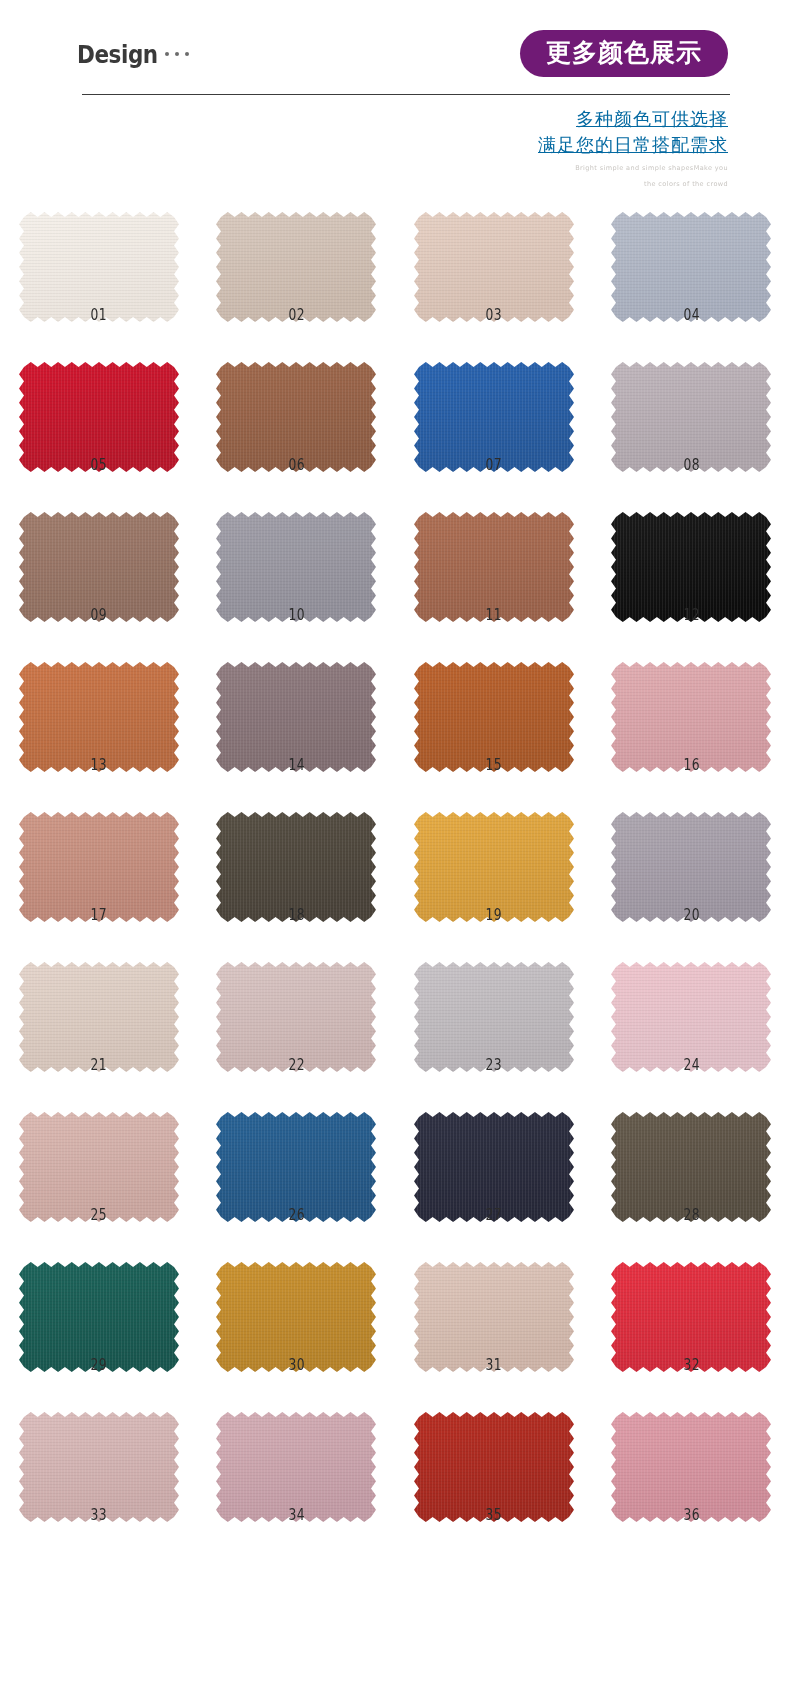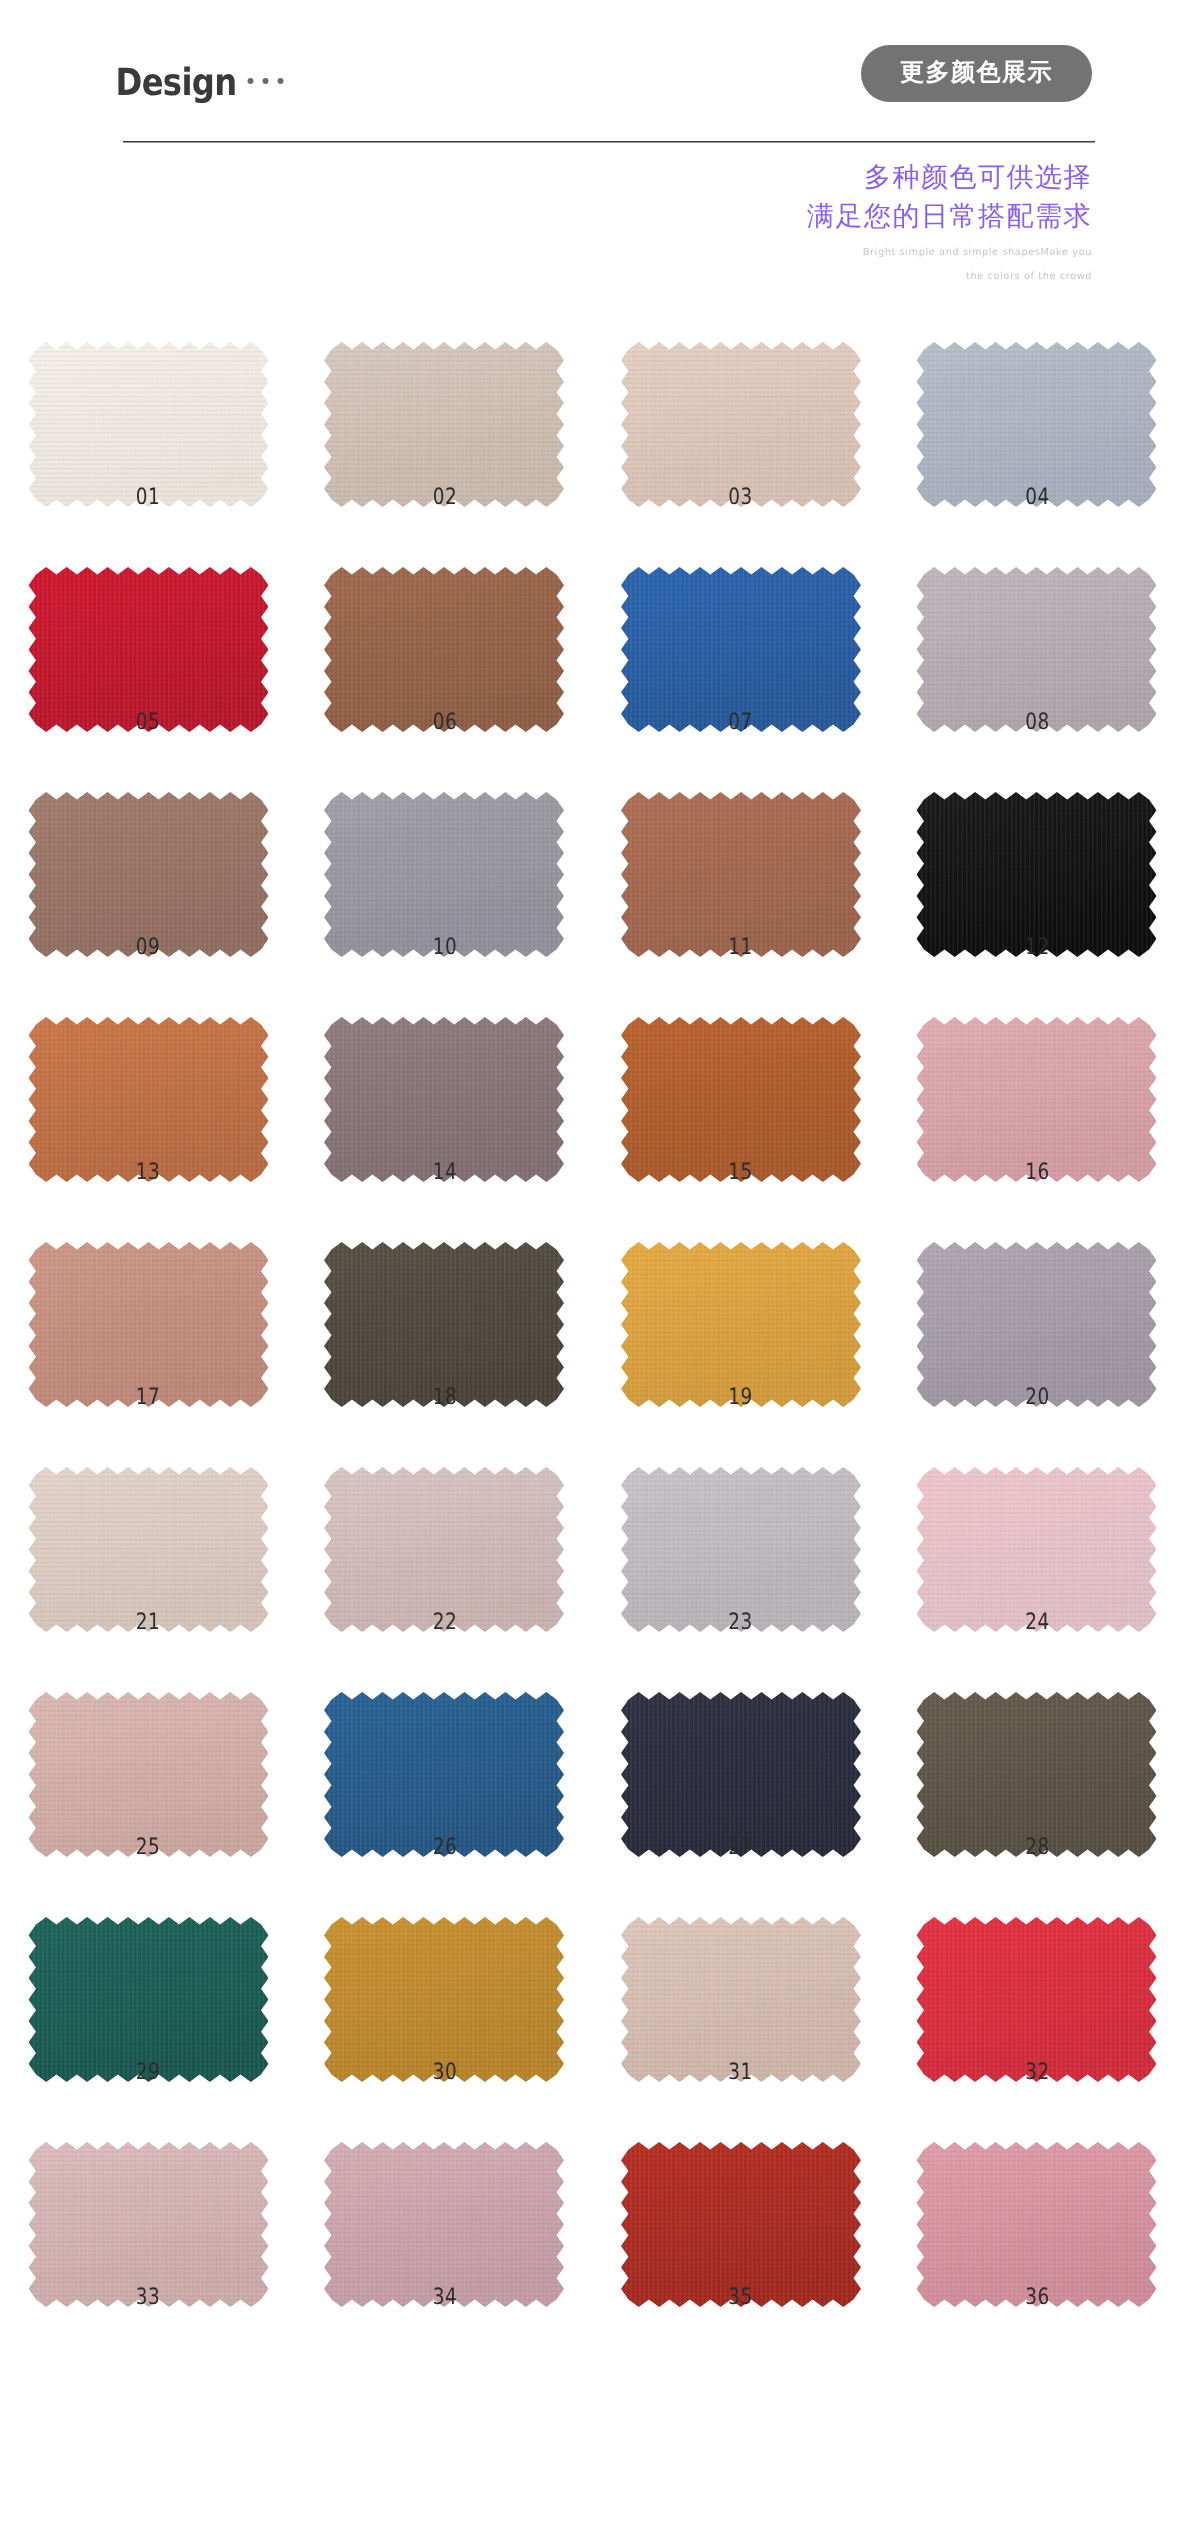--- a/index.html
+++ b/index.html
@@ -45,25 +45,25 @@
     display: block;
     width: 4px;
     height: 4px;
     border-radius: 50%;
     background: #6c6c6c;
   }
   .more-pill {
     position: absolute;
     right: 62px;
     top: 30px;
-    background: #737373;
+    background: #701a75;
     border-radius: 26px;
     padding: 10px 26px 12px 26px;
     color: #ffffff;
-    font-size: 16px;
+    font-size: 25px;
     font-weight: bold;
     letter-spacing: 1px;
     font-family: "DejaVu Sans", sans-serif;
     white-space: nowrap;
     line-height: 1;
   }
   .divider {
     position: absolute;
     left: 60px;
     right: 60px;
@@ -72,41 +72,42 @@
     background: #3c3c3c;
   }
   .subtitles {
     position: absolute;
     right: 62px;
     top: 106px;
     text-align: right;
   }
   .subtitle-line {
     font-size: 18px;
-    color: #8b5cf6;
+    color: #0369a1;
     letter-spacing: 1px;
     line-height: 1.45;
     font-family: "DejaVu Sans", sans-serif;
     white-space: nowrap;
+    text-decoration: underline;
   }
   .eng-sub {
     margin-top: 5px;
     font-size: 6.5px;
     color: #c9c6c2;
     letter-spacing: 0.4px;
     line-height: 1.7;
     font-family: "DejaVu Sans", sans-serif;
     white-space: nowrap;
   }
 
   
   .grid {
     position: absolute;
     left: 0;
-    top: 196px;
+    top: 180px;
     width: 790px;
   }
   .row {
     display: flex;
     height: 150px;
   }
   .cell {
     width: 197.5px;
     position: relative;
   }

